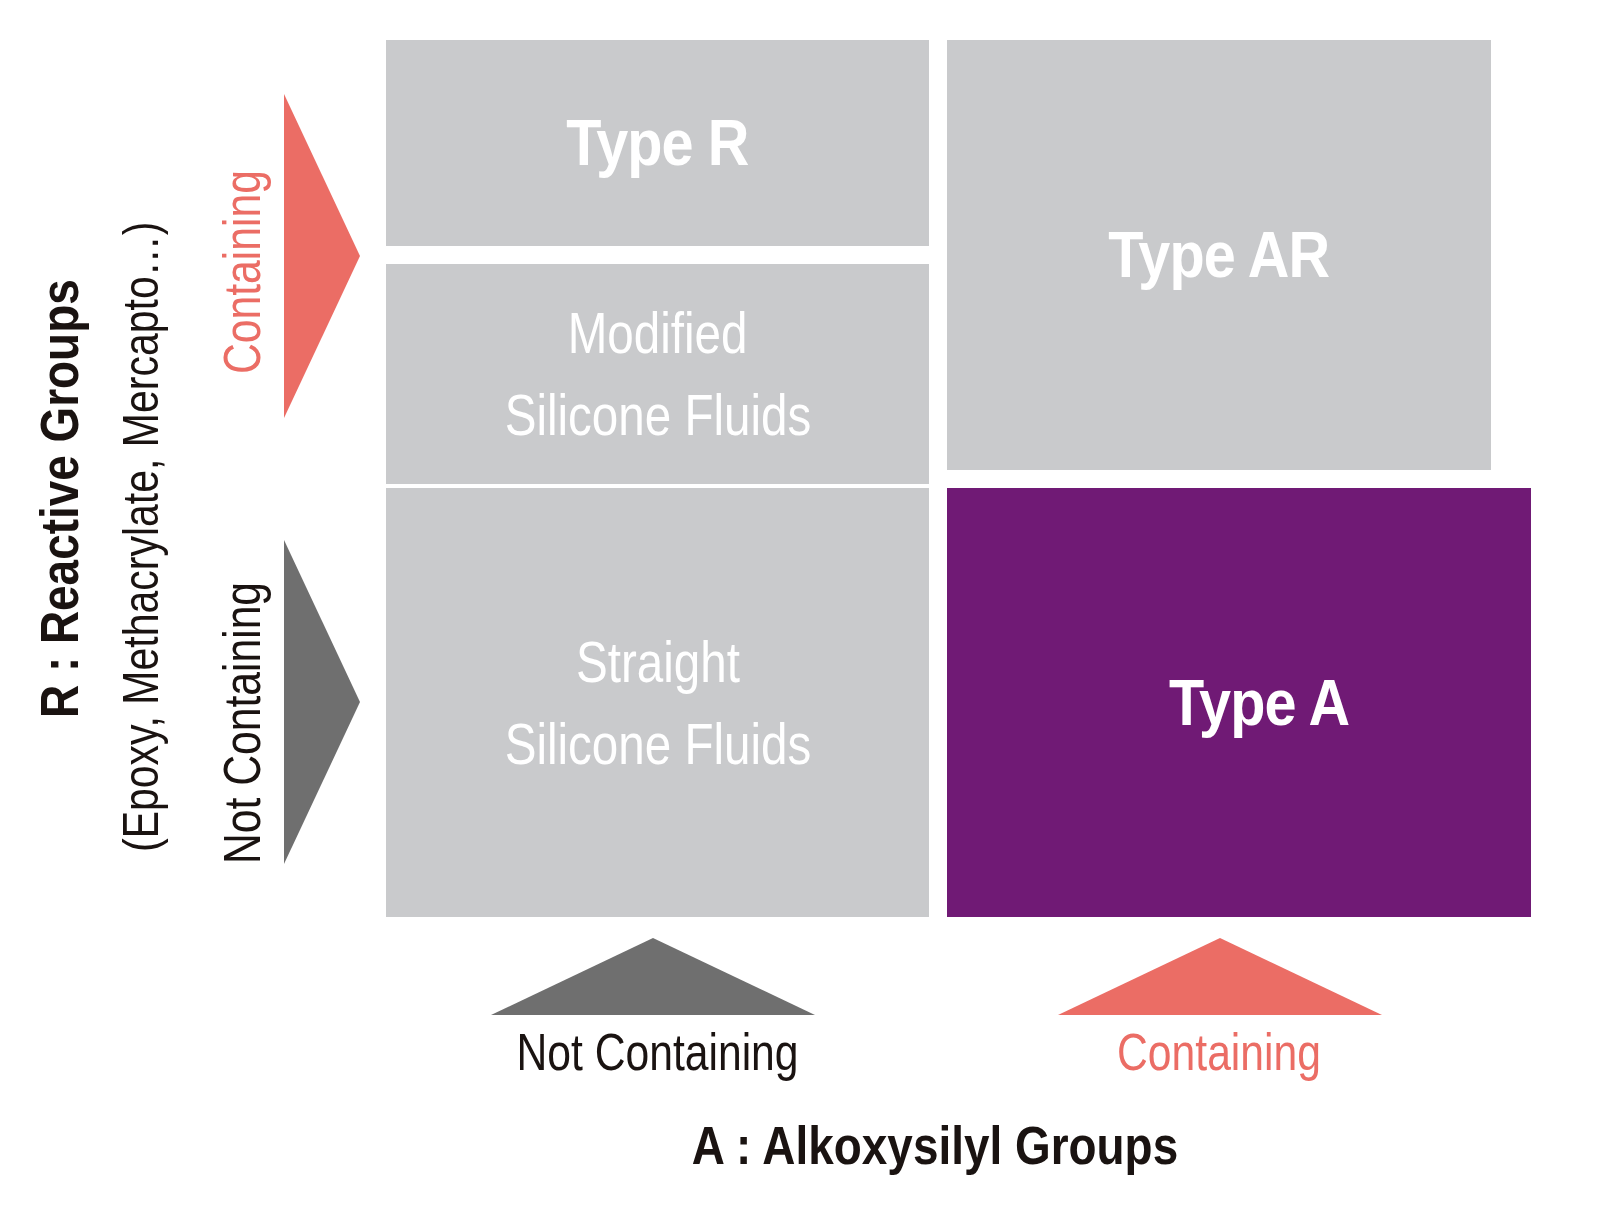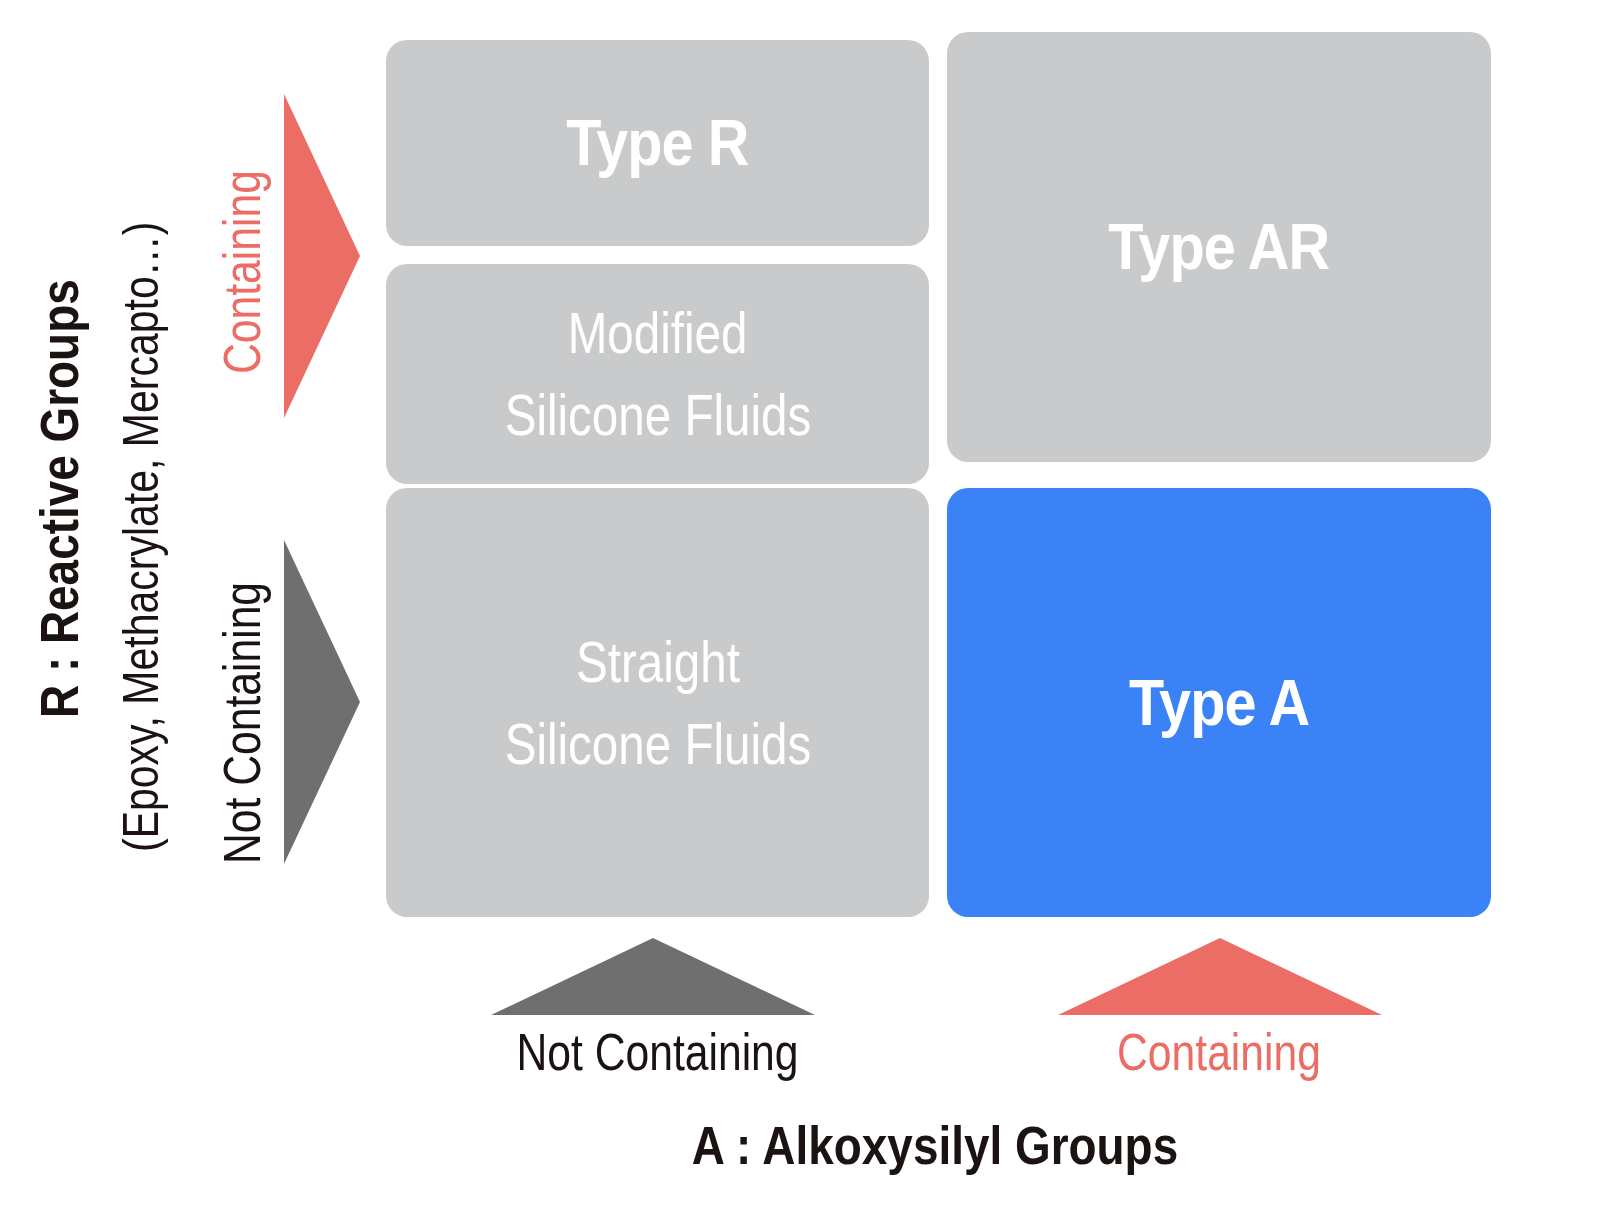--- a/index.html
+++ b/index.html
@@ -1,18 +1,18 @@
 <!DOCTYPE html>
 <html><head>
 <meta charset="utf-8">
 <style>
   html, body { margin: 0; padding: 0; background: #ffffff; }
   body { width: 1600px; height: 1218px; position: relative; overflow: hidden; font-family: "Liberation Sans", sans-serif; }
-  .cell { position: absolute; background: #c9cacc; display: flex; flex-direction: column; align-items: center; justify-content: center; color: #ffffff; text-align: right; border-radius: 21px; }
-  .cell.green { background: #3b82f6; }
+  .cell { position: absolute; background: #c9cacc; display: flex; flex-direction: column; align-items: center; justify-content: center; color: #ffffff; text-align: right; }
+  .cell.green { background: #701a75; padding-left: 40px; }
   .big { font-weight: bold; font-size: 64px; letter-spacing: -1px; transform: scaleX(0.9); }
   .med { font-size: 58px; line-height: 82px; transform: scaleX(0.82); }
   .vtext { position: absolute; white-space: nowrap; transform-origin: left top; }
   .axis-title { font-weight: bold; font-size: 54px; color: #1a1311; }
   .axis-sub { font-size: 50px; color: #1a1311; }
   .lab { font-size: 52px; }
   .red { color: #eb6d65; }
   .dark { color: #1a1311; }
   svg { position: absolute; }
 </style>
@@ -31,21 +31,21 @@
   <polygon points="0,0 76,162 0,324" fill="#6f6f6f"></polygon>
 </svg>
 
 <div class="cell" style="left:386px; top:40px; width:543px; height:206px;">
   <div class="big">Type R</div>
 </div>
 <div class="cell" style="left:386px; top:264px; width:543px; height:220px;">
   <div class="med">Modified</div>
   <div class="med">Silicone Fluids</div>
 </div>
-<div class="cell" style="left:947px; top:32px; width:544px; height:430px;">
+<div class="cell" style="left:947px; top:40px; width:544px; height:430px;">
   <div class="big">Type AR</div>
 </div>
 <div class="cell" style="left:386px; top:488px; width:543px; height:429px;">
   <div class="med">Straight</div>
   <div class="med">Silicone Fluids</div>
 </div>
 <div class="cell green" style="left:947px; top:488px; width:544px; height:429px;">
   <div class="big">Type A</div>
 </div>
 

